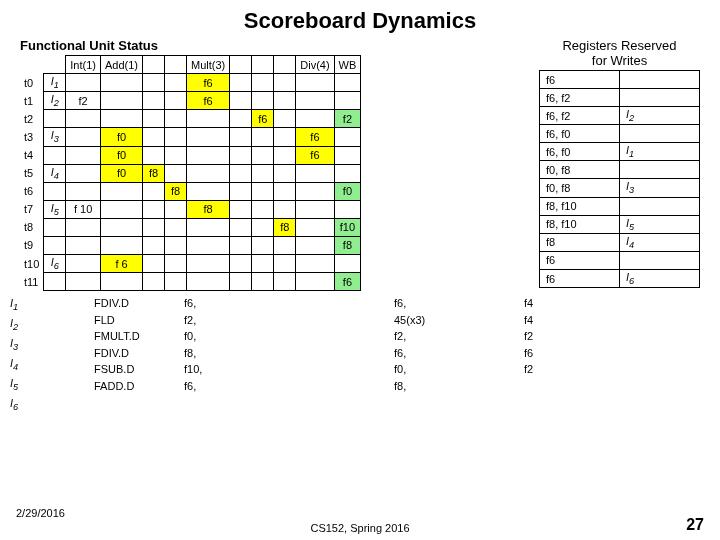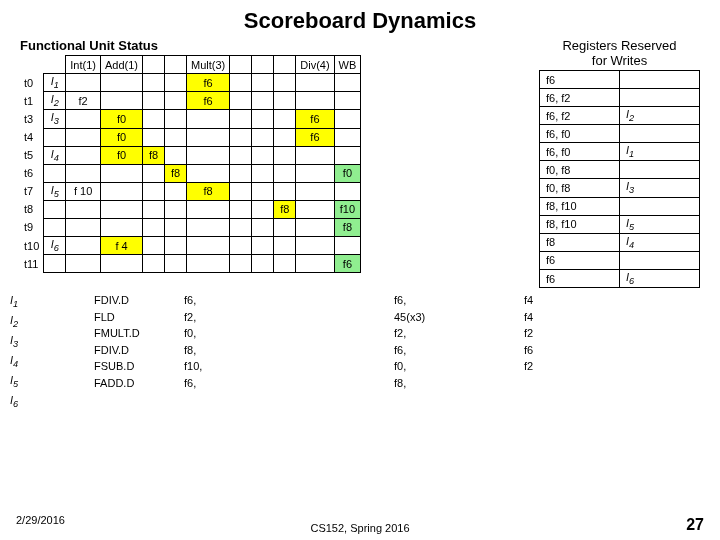--- a/index.html
+++ b/index.html
@@ -103,21 +103,21 @@
     }
     .page-num {
       position: absolute;
       bottom: 6px;
       right: 16px;
       font-size: 16px;
       font-weight: bold;
     }
     .date-label {
       position: absolute;
-      bottom: 14px;
+      bottom: 21px;
       left: 16px;
       font-size: 11px;
     }
     .cs-label {
       position: absolute;
       bottom: 6px;
       left: 50%;
       transform: translateX(-50%);
       font-size: 11px;
     }
@@ -173,20 +173,34 @@
           <td></td>
           <td></td>
           <td class="highlight-yellow">f6</td>
           <td></td>
           <td></td>
           <td></td>
           <td></td>
           <td></td>
         </tr>
 
+        <tr>
+          <td class="row-label">t2</td>
+          <td></td>
+          <td></td>
+          <td></td>
+          <td></td>
+          <td></td>
+          <td></td>
+          <td></td>
+          <td class="highlight-yellow">f6</td>
+          <td></td>
+          <td></td>
+          <td class="highlight-green">f2</td>
+        </tr>
 
         <tr>
           <td class="row-label">t3</td>
           <td class="italic">I<sub>3</sub></td>
           <td></td>
           <td class="highlight-yellow">f0</td>
           <td></td>
           <td></td>
           <td></td>
           <td></td>
@@ -283,21 +297,21 @@
           <td></td>
           <td></td>
           <td></td>
           <td class="highlight-green">f8</td>
         </tr>
 
         <tr>
           <td class="row-label">t10</td>
           <td class="italic">I<sub>6</sub></td>
           <td></td>
-          <td class="highlight-yellow">f 4</td>
+          <td class="highlight-yellow">f 6</td>
           <td></td>
           <td></td>
           <td></td>
           <td></td>
           <td></td>
           <td></td>
           <td></td>
           <td></td>
         </tr>
 

